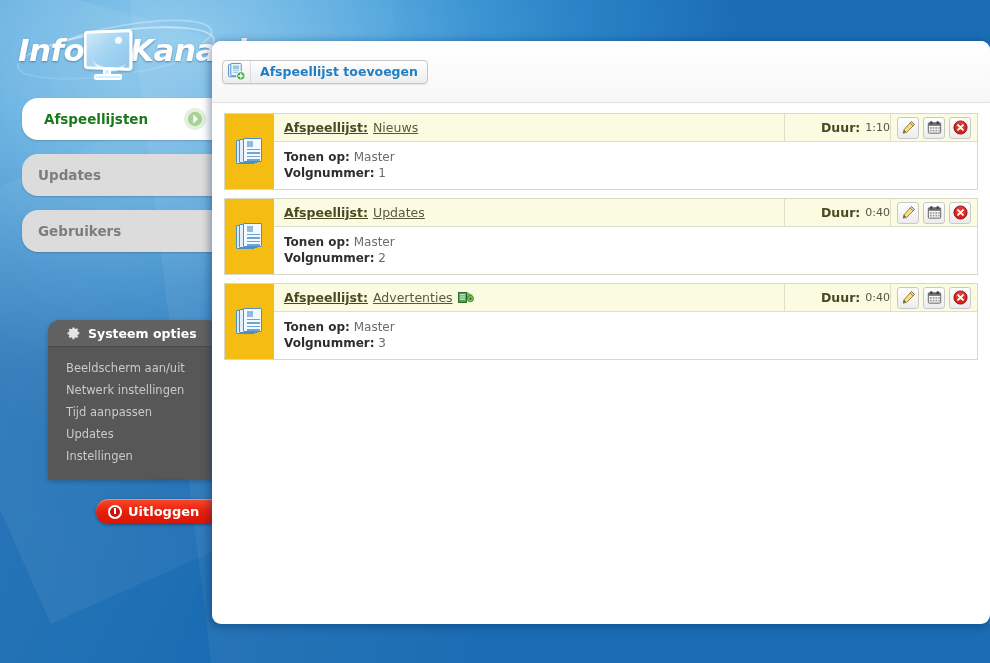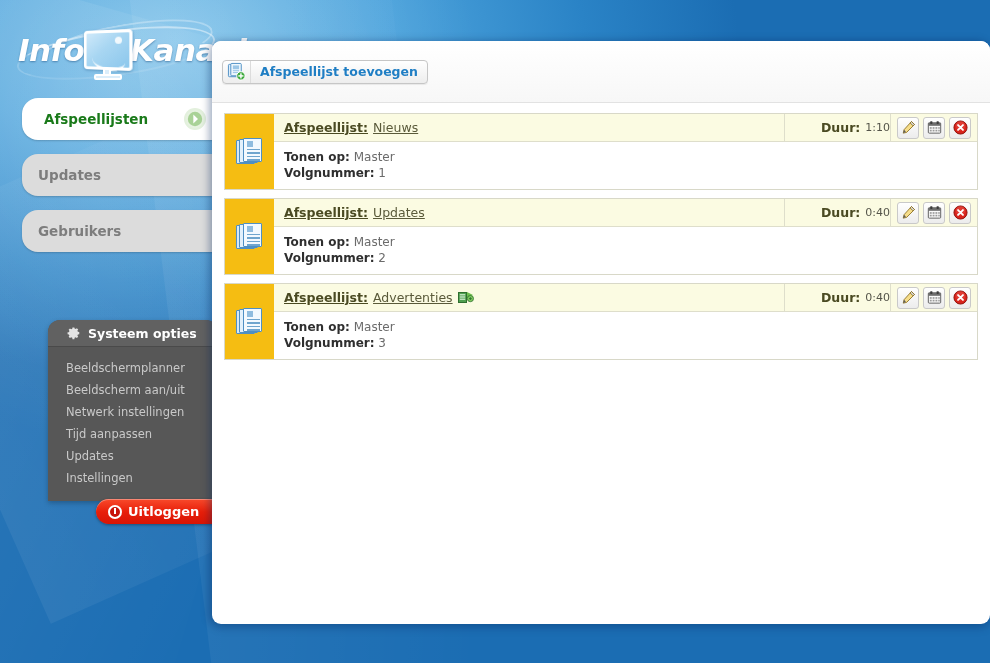--- a/index.html
+++ b/index.html
@@ -337,21 +337,20 @@
   <div class="sysbox-head">
     <span class="gear">
       <svg width="14" height="14" viewBox="0 0 24 24" fill="#e4e4e4">
         <path d="M12 8.2a3.8 3.8 0 1 0 0 7.6 3.8 3.8 0 0 0 0-7.6zm0 5.9a2.1 2.1 0 1 1 0-4.2 2.1 2.1 0 0 1 0 4.2z"></path>
         <path d="M21 13.6v-3.2l-2.4-.4a6.9 6.9 0 0 0-.8-1.9l1.4-2-2.3-2.3-2 1.4a6.9 6.9 0 0 0-1.9-.8L12.6 2.5H9.4L9 4.9a6.9 6.9 0 0 0-1.9.8l-2-1.4L2.8 6.6l1.4 2a6.9 6.9 0 0 0-.8 1.9l-2.4.4v3.2l2.4.4c.18.67.46 1.3.8 1.9l-1.4 2 2.3 2.3 2-1.4c.6.34 1.23.62 1.9.8l.4 2.4h3.2l.4-2.4c.67-.18 1.3-.46 1.9-.8l2 1.4 2.3-2.3-1.4-2c.34-.6.62-1.23.8-1.9l2.4-.4z"></path>
       </svg>
     </span>
     <span>Systeem opties</span>
   </div>
   <div class="sysbox-body">
-    <a class="sys-link" href="#">Beeldschermplanner</a>
     <a class="sys-link" href="#">Beeldscherm aan/uit</a>
     <a class="sys-link" href="#">Netwerk instellingen</a>
     <a class="sys-link" href="#">Tijd aanpassen</a>
     <a class="sys-link" href="#">Updates</a>
     <a class="sys-link" href="#">Instellingen</a>
   </div>
 </div>
 
 <div class="logout">
   <span class="power-ico"></span>

